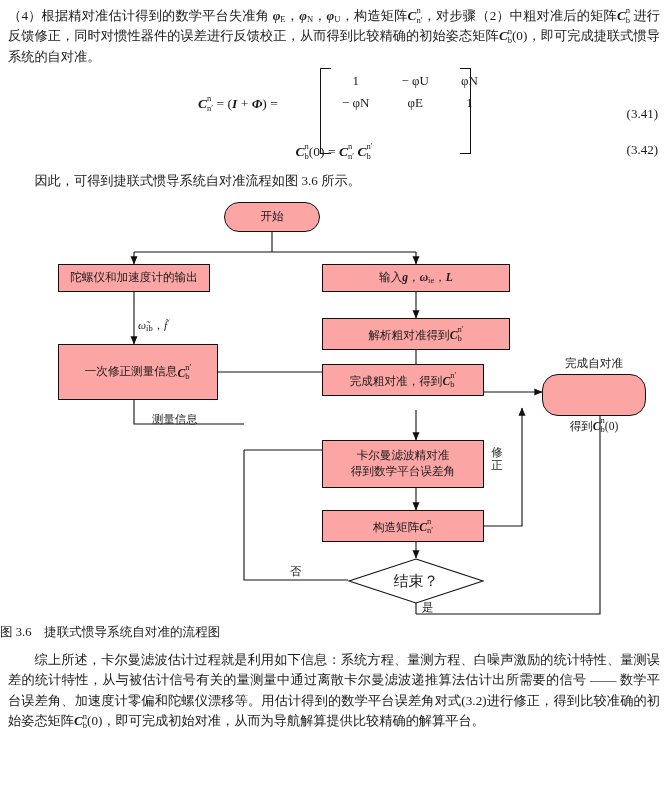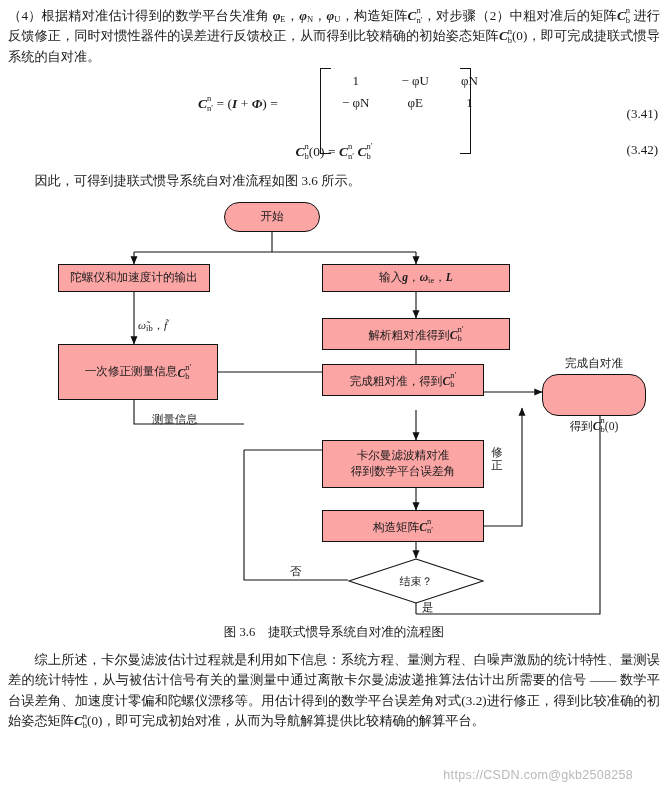--- a/index.html
+++ b/index.html
@@ -145,34 +145,33 @@
     position: absolute;
     left: 0; top: 0;
   }
   .diamond-text {
     position: absolute;
     left: 0; top: 0;
     width: 100%; height: 100%;
     display: flex;
     align-items: center;
     justify-content: center;
-    font-size: 11px;
+    font-size: 15px;
   }
   svg.lines {
     position: absolute;
     left: 0; top: 0;
     width: 624px; height: 418px;
     overflow: visible;
   }
   .fig-cap {
     position: absolute;
     left: 0;
     top: 624px;
     width: 668px;
-    text-align: center;
     font-size: 12.6px;
   }
   .tail {
     position: absolute;
     left: 8px;
     top: 650px;
     width: 652px;
     font-size: 13.2px;
     line-height: 1.55;
     text-align: justify;
@@ -329,15 +328,14 @@
     <div class="label" style="left:268px; top:368px;">否</div>
     <div class="label" style="left:400px; top:404px;">是</div>
   </div>
 
   <div class="fig-cap">图 3.6　捷联式惯导系统自对准的流程图</div>
 
   <div class="tail">
     　　综上所述，卡尔曼滤波估计过程就是利用如下信息：系统方程、量测方程、白噪声激励的统计特性、量测误差的统计特性，从与被估计信号有关的量测量中通过离散卡尔曼滤波递推算法估计出所需要的信号 —— 数学平台误差角、加速度计零偏和陀螺仪漂移等。用估计得到的数学平台误差角对式(3.2)进行修正，得到比较准确的初始姿态矩阵<span class="bold-it">C</span><span class="supsub"><i class="u">n</i><i>b</i></span>(0)，即可完成初始对准，从而为导航解算提供比较精确的解算平台。
   </div>
 
-  <div class="watermark">https://CSDN.com@gkb2508258</div>
 
 </div>
 
 </body></html>

